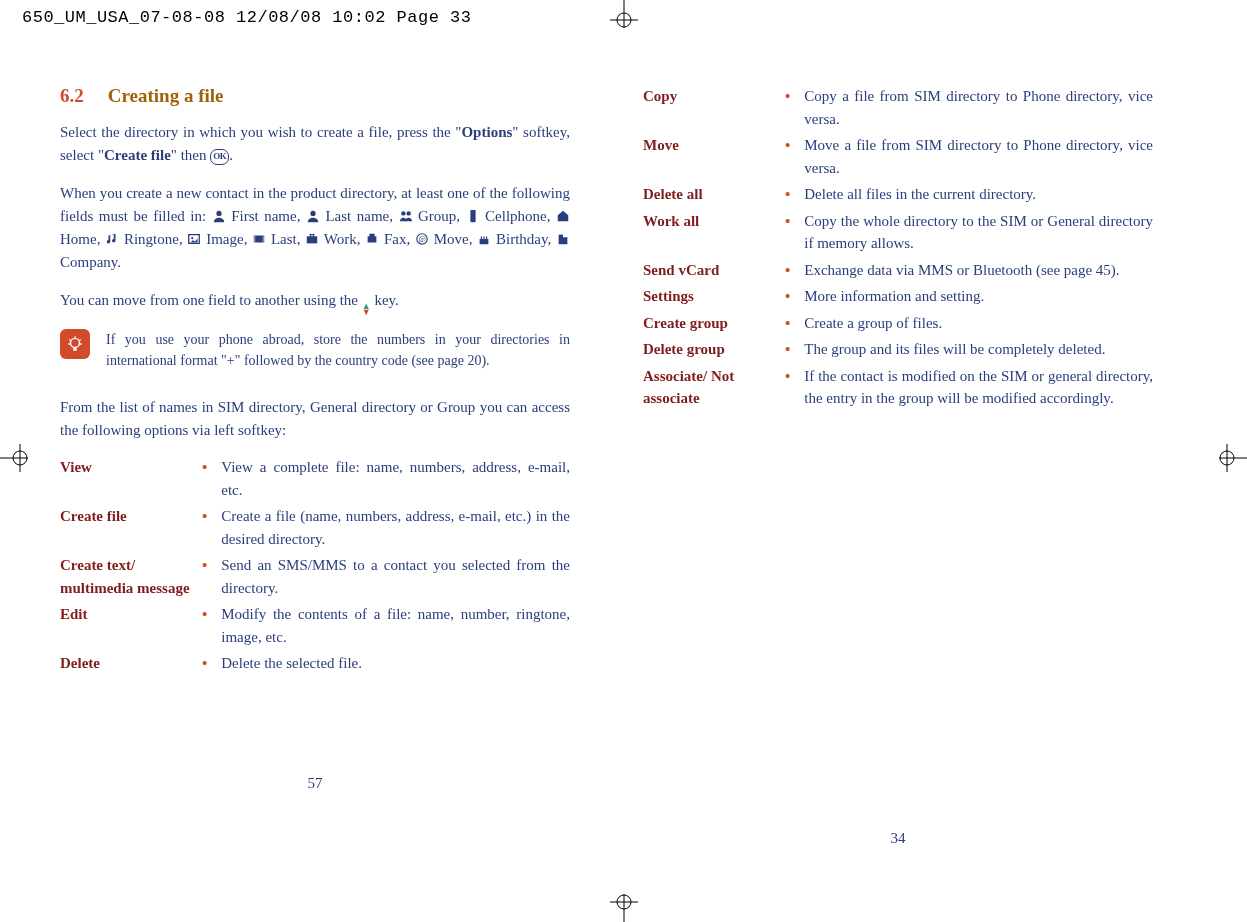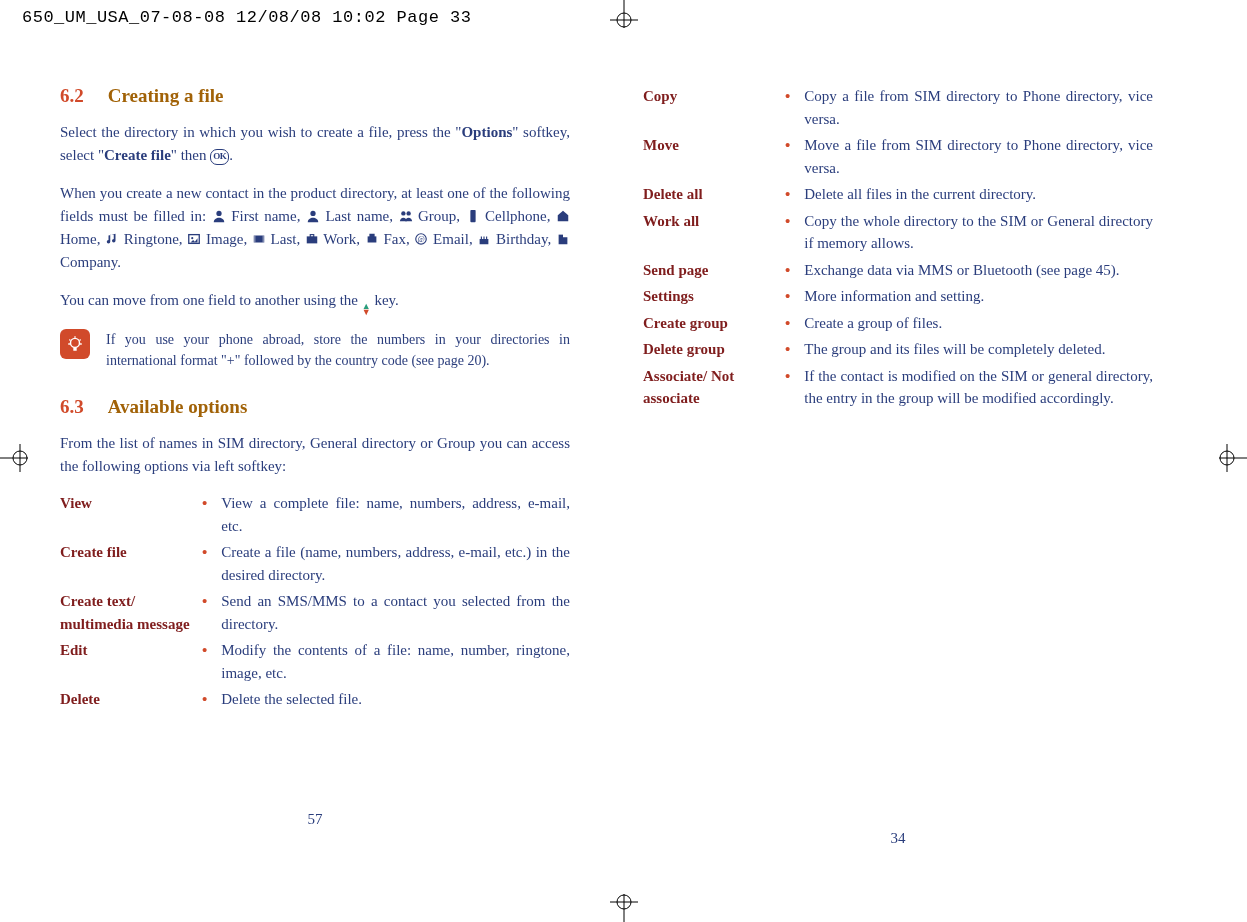--- a/index.html
+++ b/index.html
@@ -225,21 +225,21 @@
           <rect x="2" y="5" width="12" height="8" fill="#2a3d7c"></rect>
           <rect x="6" y="3" width="4" height="3" fill="none" stroke="#2a3d7c" stroke-width="1.3"></rect>
         </svg><span> Work, </span>
       <svg class="inline-icon" viewBox="0 0 16 16">
           <rect x="3" y="5" width="10" height="7" fill="#2a3d7c"></rect>
           <rect x="5" y="2" width="6" height="4" fill="#2a3d7c"></rect>
         </svg><span> Fax, </span>
       <svg class="inline-icon" viewBox="0 0 16 16">
           <circle cx="8" cy="8" r="6" fill="none" stroke="#2a3d7c" stroke-width="1.3"></circle>
           <text x="8" y="11" text-anchor="middle" font-size="9" fill="#2a3d7c">@</text>
-        </svg><span> Email, </span>
+        </svg><span> Move, </span>
       <svg class="inline-icon" viewBox="0 0 16 16">
           <rect x="3" y="8" width="10" height="6" fill="#2a3d7c"></rect>
           <path d="M5 8V5m3 3V5m3 3V5" stroke="#2a3d7c" stroke-width="1.3"></path>
         </svg><span> Birthday, </span>
       <svg class="inline-icon" viewBox="0 0 16 16">
           <rect x="3" y="3" width="5" height="11" fill="#2a3d7c"></rect>
           <rect x="8" y="6" width="5" height="8" fill="#2a3d7c"></rect>
         </svg><span> Company.</span>
     </p>
 
@@ -254,24 +254,20 @@
       <div class="tip-icon">
         <svg width="18" height="18" viewBox="0 0 16 16">
             <circle cx="8" cy="7" r="4" fill="none" stroke="#fff" stroke-width="1.3"></circle>
             <rect x="6.5" y="11" width="3" height="3" fill="#fff"></rect>
             <path d="M8 1v1.5M3 4l1 1M13 4l-1 1M2 8h1.5M12.5 8H14" stroke="#fff" stroke-width="1.2"></path>
           </svg>
       </div>
       <div class="tip-text">If you use your phone abroad, store the numbers in your directories in international format "+" followed by the country code (see page 20).</div>
     </div>
 
-    <div class="section-heading">
-      <span class="section-num">6.3</span>
-      <span class="section-title">Available options</span>
-    </div>
 
     <p class="body-text">From the list of names in SIM directory, General directory or Group you can access the following options via left softkey:</p>
 
     <div>
       <div class="option-row">
         <div class="option-term">View</div>
         <div class="option-bullet">•</div>
         <div class="option-desc">View a complete file: name, numbers, address, e-mail, etc.</div>
       </div>
       <div class="option-row">
@@ -315,21 +311,21 @@
         <div class="option-term">Delete all</div>
         <div class="option-bullet">•</div>
         <div class="option-desc">Delete all files in the current directory.</div>
       </div>
       <div class="option-row">
         <div class="option-term">Work all</div>
         <div class="option-bullet">•</div>
         <div class="option-desc">Copy the whole directory to the SIM or General directory if memory allows.</div>
       </div>
       <div class="option-row">
-        <div class="option-term">Send page</div>
+        <div class="option-term">Send vCard</div>
         <div class="option-bullet">•</div>
         <div class="option-desc">Exchange data via MMS or Bluetooth (see page 45).</div>
       </div>
       <div class="option-row">
         <div class="option-term">Settings</div>
         <div class="option-bullet">•</div>
         <div class="option-desc">More information and setting.</div>
       </div>
       <div class="option-row">
         <div class="option-term">Create group</div>

